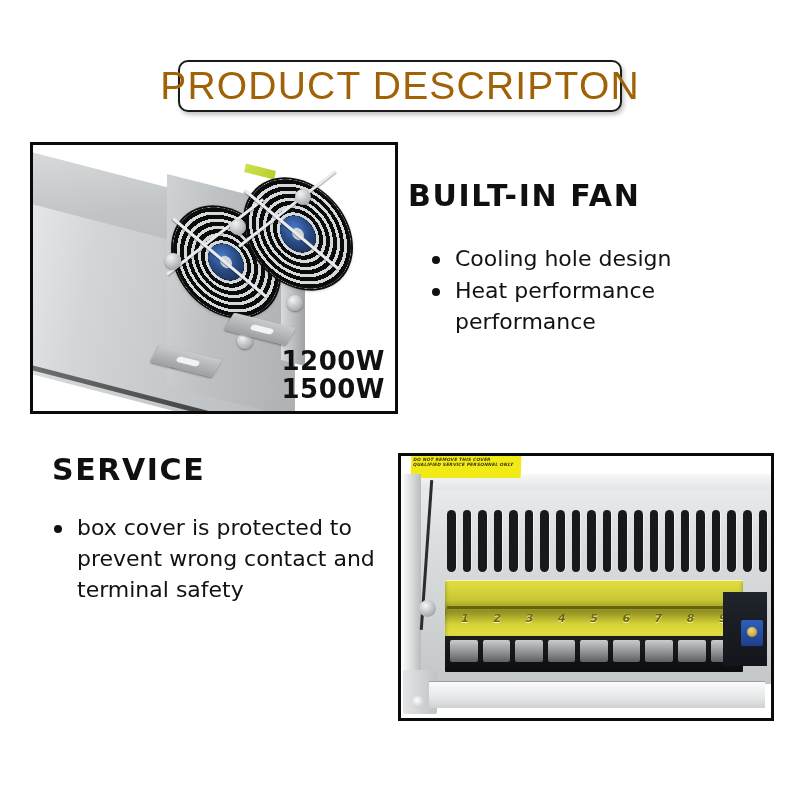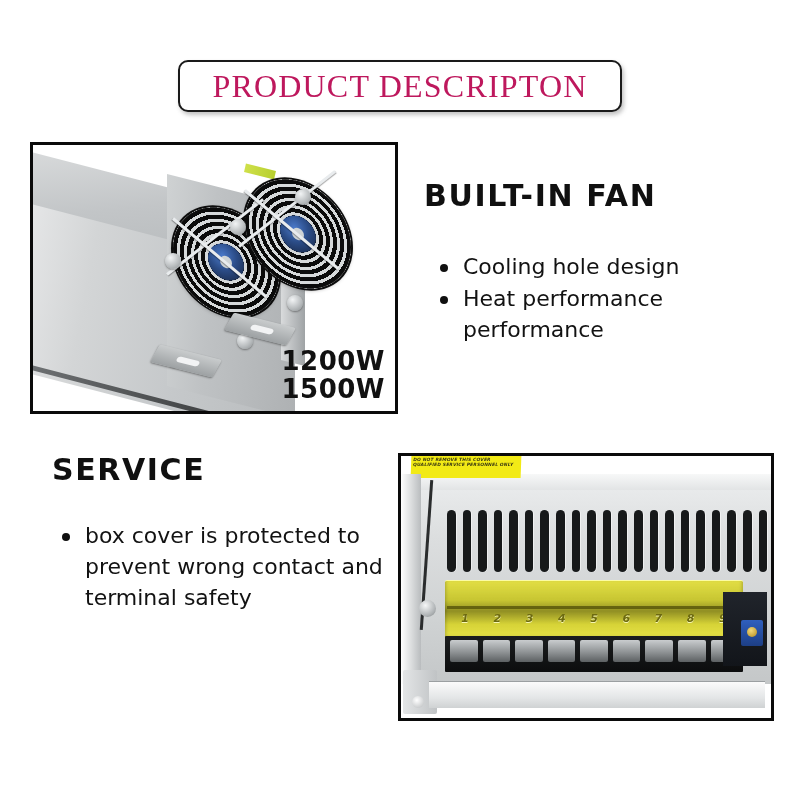--- a/index.html
+++ b/index.html
@@ -25,26 +25,26 @@
     height: 48px;
     border: 2px solid #1a1a1a;
     border-radius: 10px;
     background: #ffffff;
     box-shadow: 2px 3px 4px rgba(120,120,120,0.45);
     display: flex;
     align-items: center;
     justify-content: center;
   }
   #title-text {
-    font-size: 32px;
+    font-size: 39px;
     letter-spacing: 1.2px;
-    color: #be185d;
+    color: #a16207;
     font-weight: 400;
     white-space: nowrap;
-    font-family: Liberation Serif, serif;
+    font-family: Liberation Sans, sans-serif;
   }
 
   
   .photo-frame {
     position: absolute;
     border: 3px solid #0a0a0a;
     background: #ffffff;
     overflow: hidden;
   }
 
@@ -208,27 +208,27 @@
   
   .section-heading {
     position:absolute;
     font-size: 30px;
     font-weight: 700;
     color:#101010;
     letter-spacing: 1.6px;
     font-family:"DejaVu Sans", sans-serif;
     white-space: nowrap;
   }
-  #fan-heading { left: 424px; top: 178px; }
+  #fan-heading { left: 408px; top: 178px; }
   #terminal-heading { left: 52px; top: 452px; }
 
   .bullet-list {
     position:absolute;
     list-style:none;
-    margin:8px;
+    margin:0;
     padding:0;
   }
   .bullet-list li {
     position:relative;
     padding-left: 25px;
     font-size: 22px;
     line-height: 1.42;
     color:#121212;
     font-family:"DejaVu Sans", sans-serif;
     margin-bottom: 1px;

